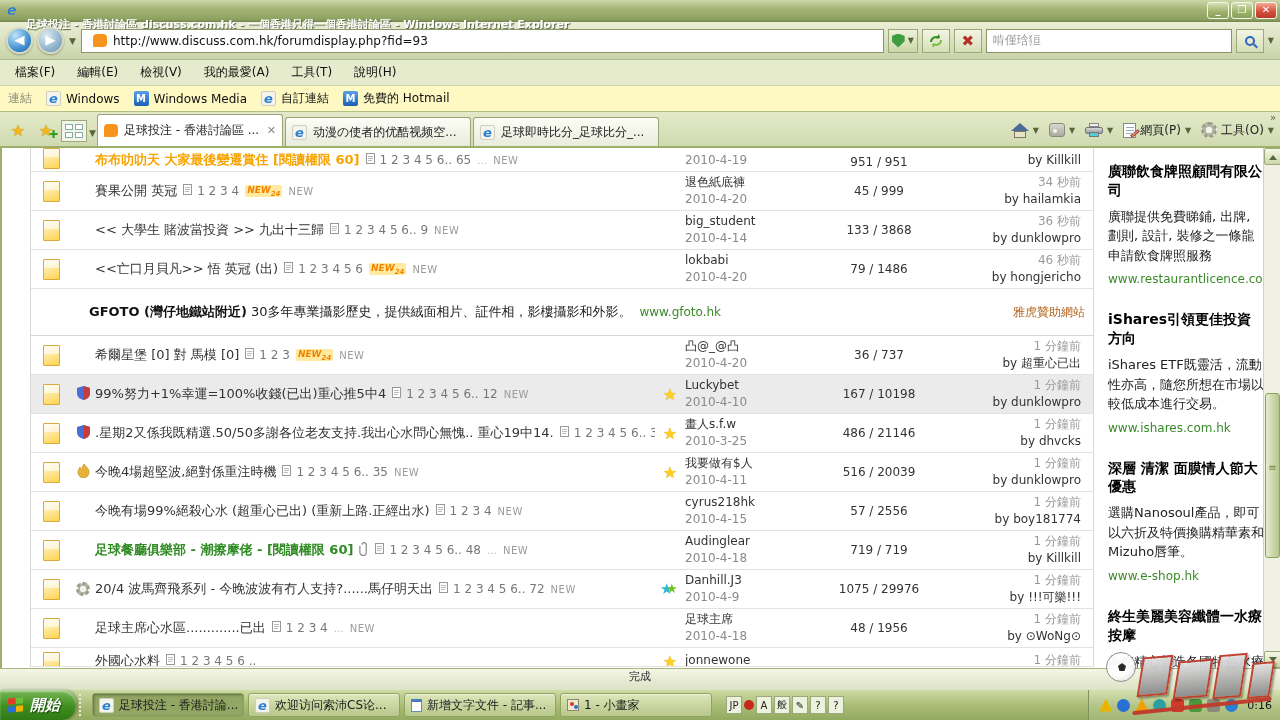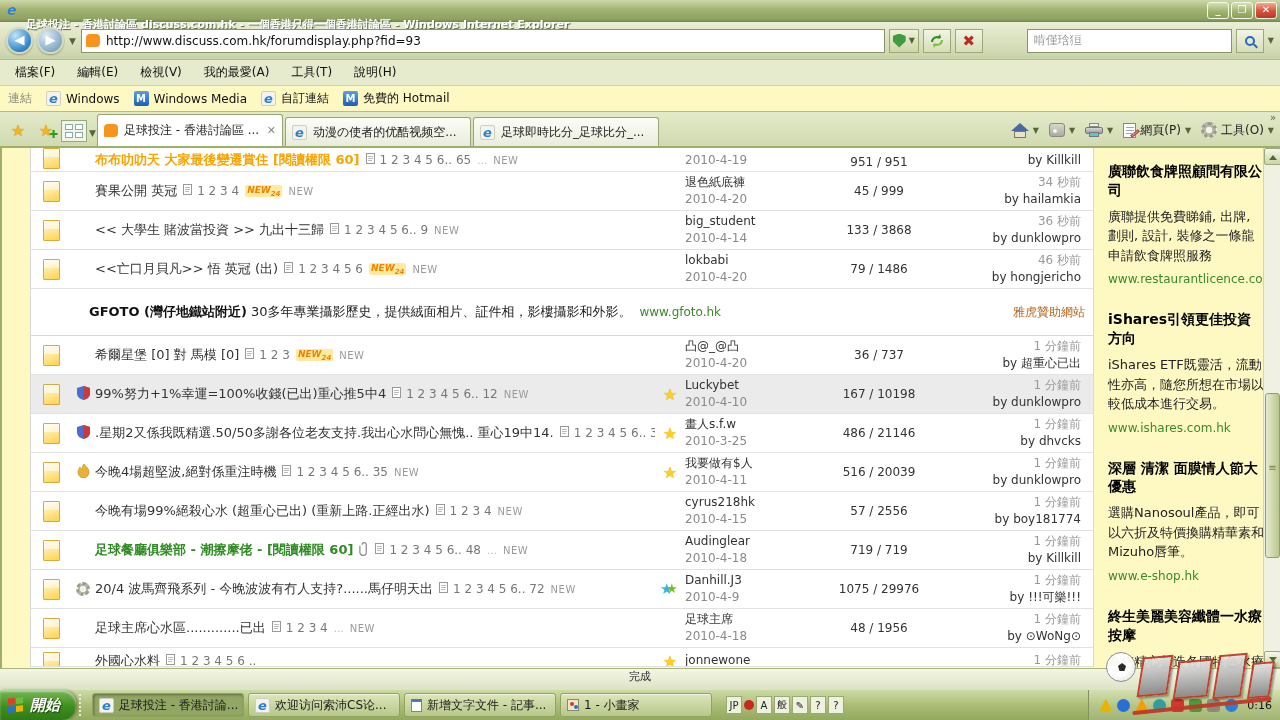--- a/index.html
+++ b/index.html
@@ -22,32 +22,32 @@
   .btn-close { background:linear-gradient(#f4a893,#d5513f 55%,#b93a28); }
   
   .addrbar { height:38px; display:flex; align-items:center; gap:4px; padding:0 6px;
     background:linear-gradient(#eaeed6,#d4dcb6 70%,#c8d2a8); border-bottom:1px solid #b2bd8c; }
   .navcircle { width:27px; height:27px; border-radius:50%; flex:none;
     border:2px solid #d4dac4; color:#fff; font-size:13px; line-height:22px; text-align:center;
     background:radial-gradient(circle at 32% 28%, #bfe4f9, #3f8fd0 62%, #265e9e); box-shadow:0 1px 2px rgba(0,0,0,.3); }
   .nav-fwd { background:radial-gradient(circle at 32% 28%, #dcebf4, #8fb3cc 62%, #6d8ea8); }
   .nav-caret { color:#55663a; font-size:9px; padding:0 1px; }
   .addr-field { flex:1; height:24px; background:#fff; border:1px solid #8a9468;
-    display:flex; align-items:center; gap:6px; padding:0 4px; font-size:12px; }
+    display:flex; align-items:center; gap:6px; padding:0 11px; font-size:12px; }
   .favicon-bubble { width:14px; height:13px; background:#f7941d; border-radius:4px 4px 4px 1px; position:relative; flex:none; }
   .favicon-bubble:after { content:""; position:absolute; left:2px; bottom:-3px; border:3px solid transparent; border-top-color:#f7941d; }
   .url-text { white-space:nowrap; overflow:hidden; color:#111; }
   .shield-btn { height:24px; display:flex; align-items:center; border:1px solid #9aa87a;
     background:linear-gradient(#eef2da,#ccd6a6); padding:0 3px; gap:3px; }
   .shield-glyph { width:13px; height:14px; background:#3f9c3f; clip-path:polygon(50% 0,100% 18%,100% 55%,50% 100%,0 55%,0 18%); position:relative; }
   .sqbtn { height:24px; min-width:28px; border:1px solid #9aa87a; background:linear-gradient(#f2f5e4,#d6deb8);
     display:flex; align-items:center; justify-content:center; font-size:14px; }
   .stop-x { color:#b52f25; font-weight:bold; font-size:15px; }
-  .search-field { width:205px; height:24px; background:#fff; border:1px solid #8a9468;
-    display:flex; align-items:center; padding:0 6px; color:#9a9a9a;margin-left:40px; }
+  .search-field { width:246px; height:24px; background:#fff; border:1px solid #8a9468;
+    display:flex; align-items:center; padding:0 6px; color:#9a9a9a; }
   .caret { font-size:8px; color:#55663a; }
   
   .menubar { height:26px; display:flex; align-items:center; background:#e6ebcd; border-bottom:1px solid #cdd5a8; padding-left:4px; }
   .menu-item { padding:4px 11px; color:#111; }
   .linksbar { height:26px; display:flex; align-items:center; background:#fef9c3; border-bottom:1px solid #b2bd8c; padding-left:8px; gap:14px; }
   .links-label { color:#8a8a7a; }
   .link-item { display:flex; align-items:center; gap:5px; color:#111; }
   .mini-e { color:#2a7fd4; font-weight:bold; font-style:italic; font-size:13px; background:#f4f4ec; border:1px solid #cfcfc0; width:15px; height:15px; line-height:13px; text-align:center; border-radius:2px; }
   .mini-m { color:#fff; font-weight:bold; font-size:10px; background:linear-gradient(#5aa0e8,#1c5fb8); width:15px; height:15px; line-height:15px; text-align:center; border-radius:2px; }
   
@@ -74,21 +74,21 @@
   .gl-print { width:18px; height:14px; position:relative; }
   .gl-print .top { position:absolute; left:4px; top:0; width:10px; height:4px; background:#eee; border:1px solid #888; }
   .gl-print .body { position:absolute; left:0; top:4px; width:18px; height:7px; background:linear-gradient(#d8d8d8,#9a9aa4); border:1px solid #777; border-radius:2px; }
   .gl-print .out { position:absolute; left:4px; top:9px; width:10px; height:5px; background:#58c8d8; border:1px solid #777; }
   .gl-page { width:13px; height:15px; background:#fff; border:1px solid #888; position:relative; }
   .gl-page:after { content:""; position:absolute; left:2px; top:3px; width:8px; height:1px; background:#9ab; box-shadow:0 3px 0 #9ab,0 6px 0 #9ab; }
   .gl-pencil { position:absolute; width:10px; height:3px; background:#e8a23a; transform:rotate(-40deg); right:-5px; bottom:2px; border:1px solid #946; }
   .gl-gear { width:16px; height:16px; border-radius:50%;
     background:radial-gradient(circle,#f2f2ea 0 3px,#b8b8a8 3px 6px,transparent 6px); border:3px dotted #9a9a8a; }
   
-  .content { position:relative; height:520px; background:#fef9c3; overflow:hidden; border-left:2px solid #9db069; border-right:0; }
+  .content { position:relative; height:520px; background:#ffffff; overflow:hidden; border-left:2px solid #9db069; border-right:0; }
   .thread-table { position:absolute; left:28px; top:0; width:1064px; border-left:1px solid #d8d8d8; border-right:1px solid #d8d8d8; }
   .trow { display:flex; align-items:center; border-bottom:1px solid #e2e2e2; height:39px; background:#fff; }
   .trow.hl { background:#ebebeb; }
   .trow.clip-top { height:24px; overflow:hidden; align-items:flex-end; padding-bottom:2px; }
   .trow.clip-bot { height:19px; overflow:hidden; align-items:flex-start; padding-top:4px; }
   .c-icon { width:40px; flex:none; display:flex; justify-content:center; }
   .note-icon { width:17px; height:21px; border:1px solid #d8a93f; border-radius:1px;
     background:linear-gradient(160deg,#fffbe6 0%,#ffe9a0 45%,#ffd34d 100%); position:relative; }
   .note-icon:after { content:""; position:absolute; left:0; top:0; right:0; height:8px; background:rgba(255,255,255,.55); }
   .c-mod { width:24px; flex:none; display:flex; justify-content:center; align-items:center; }

